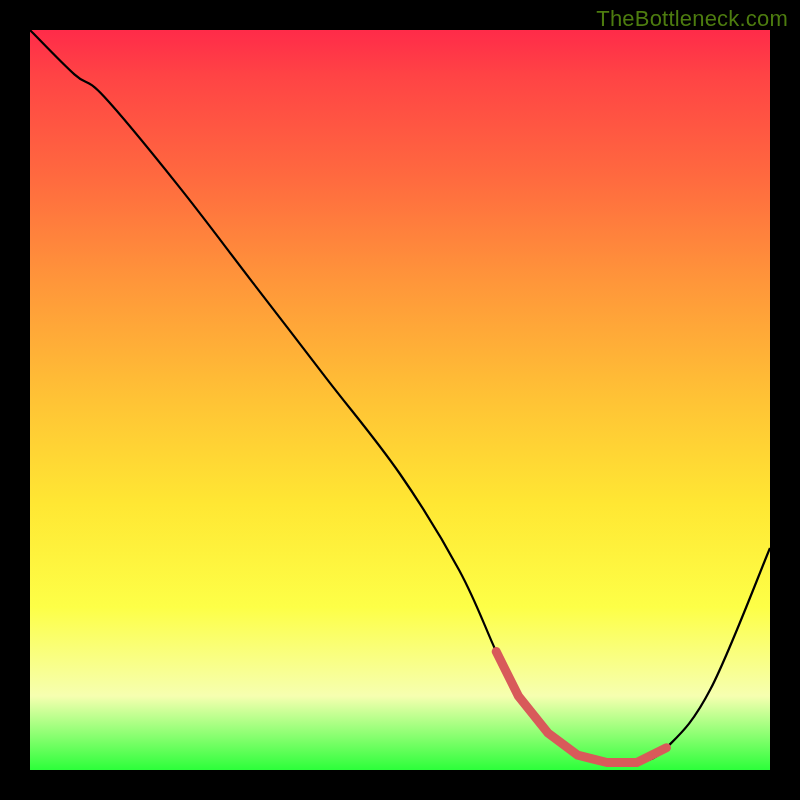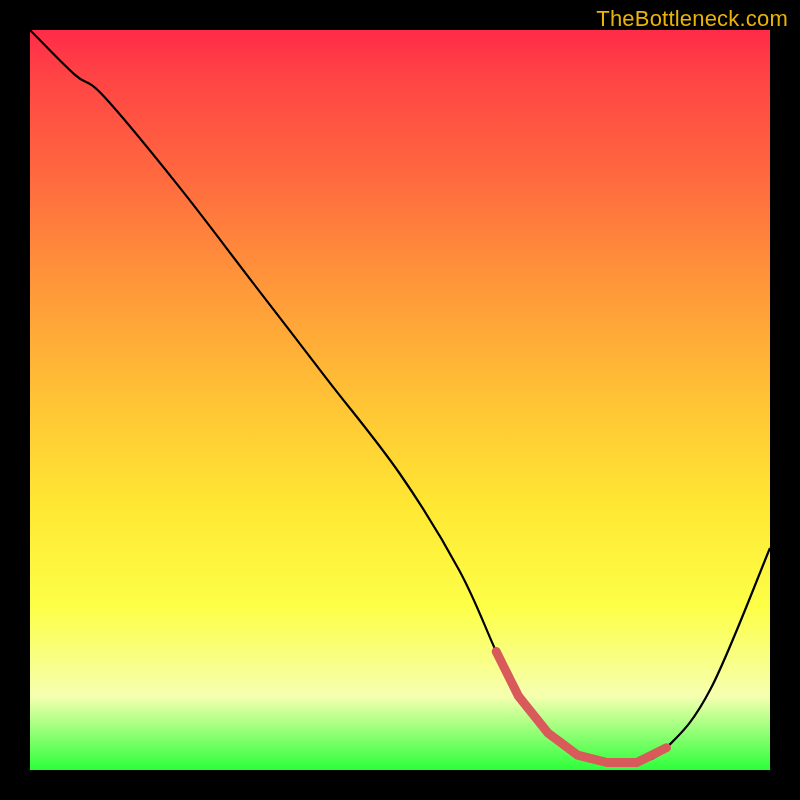--- a/index.html
+++ b/index.html
@@ -33,21 +33,21 @@
     left: 0;
     top: 0;
     width: 740px;
     height: 740px;
     overflow: visible;
   }
   .watermark {
     position: absolute;
     top: 6px;
     right: 12px;
-    color: #eab308;
+    color: #4d7c0f;
     font-size: 22px;
     font-weight: 500;
     letter-spacing: 0.2px;
   }
 </style>
 </head>
 <body>
 
 <div class="frame">
   <svg class="curve" viewBox="0 0 740 740" preserveAspectRatio="none">

